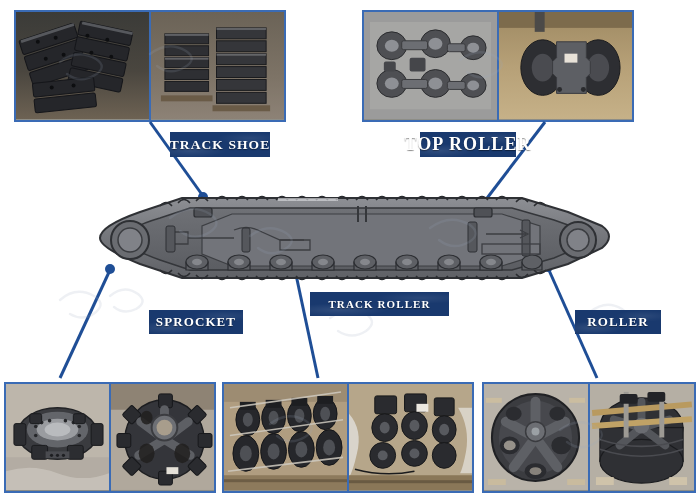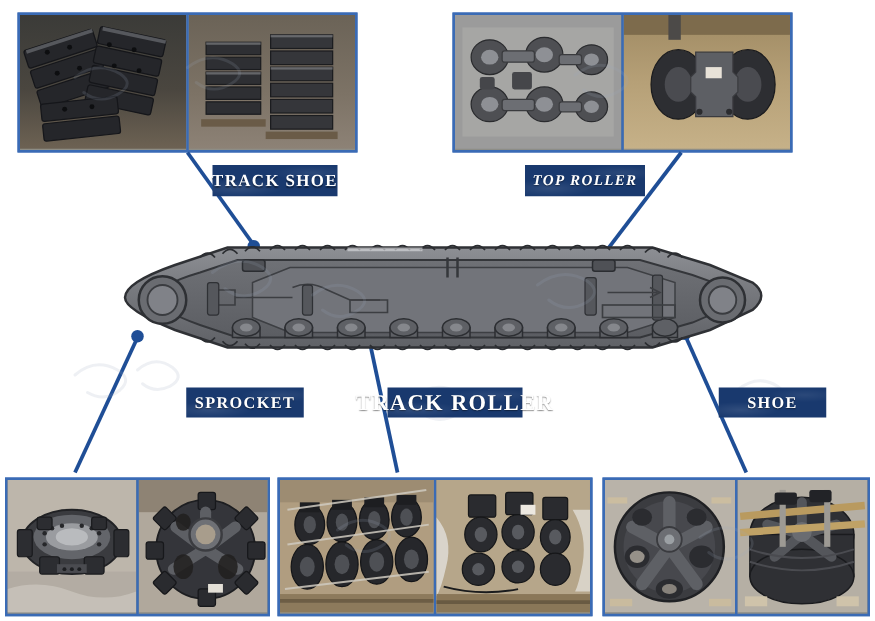--- a/index.html
+++ b/index.html
@@ -233,21 +233,21 @@
 
           <path d="M58 30 H88 V46 L92 50 V62 L88 66 V82 H58 V66 L54 62 V50 L58 46 Z" fill="#5d5f64" stroke="#3a3b3f"></path>
           <rect x="66" y="42" width="13" height="9" fill="#e8e2d8"></rect>
           <circle cx="61" cy="78" r="2.5" fill="#2a2b2e"></circle>
           <circle cx="85" cy="78" r="2.5" fill="#2a2b2e"></circle>
         </g>
       </svg>
     </div>
   </div>
 
-  <div class="callout" style="left:420px; top:132px; width:96px; height:25px; font-size:12px;font-style:italic;">TOP ROLLER</div>
+  <div class="callout" style="left:420px; top:132px; width:96px; height:25px; font-size:18px;">TOP ROLLER</div>
 
   <div class="frame-wrap">
     <svg width="540" height="105" viewBox="0 0 540 105">
       <defs>
         <linearGradient id="bodyG" x1="0" y1="0" x2="0" y2="1">
           <stop offset="0" stop-color="#8d8f94"></stop>
           <stop offset="0.45" stop-color="#76787d"></stop>
           <stop offset="1" stop-color="#5f6166"></stop>
         </linearGradient>
         <linearGradient id="innerG" x1="0" y1="0" x2="0" y2="1">
@@ -342,23 +342,23 @@
         <line x1="276" y1="14" x2="276" y2="30"></line>
         <line x1="284" y1="14" x2="284" y2="30"></line>
       </g>
 
       <rect x="196" y="6" width="60" height="3" fill="#d9dadd" opacity=".65"></rect>
     </svg>
   </div>
 
   <div class="callout" style="left:105px; top:310px; width:94px; height:24px; font-size:13px;margin-left:44px;">SPROCKET</div>
 
-  <div class="callout" style="left:310px; top:310px; width:108px; height:24px; font-size:18px;">TRACK ROLLER</div>
-
-  <div class="callout" style="left:575px; top:310px; width:86px; height:24px; font-size:13px;">SHOE</div>
+  <div class="callout" style="left:310px; top:292px; width:139px; height:24px; font-size:11px;">TRACK ROLLER</div>
+
+  <div class="callout" style="left:575px; top:310px; width:86px; height:24px; font-size:13px;">ROLLER</div>
 
   <div class="photo-group" style="left:4px; top:382px; width:212px; height:111px;">
     <div class="photo">
       <svg class="scene" viewBox="0 0 104 107" preserveAspectRatio="none">
         <rect width="104" height="107" fill="#bdb6ab"></rect>
         <rect x="0" y="74" width="104" height="33" fill="#b3aca3"></rect>
 
         <g>
           <ellipse cx="52" cy="50" rx="40" ry="26" fill="#3a3b3f" stroke="#212225" stroke-width="1.5"></ellipse>
           <ellipse cx="52" cy="46" rx="31" ry="18" fill="#63656a"></ellipse>

